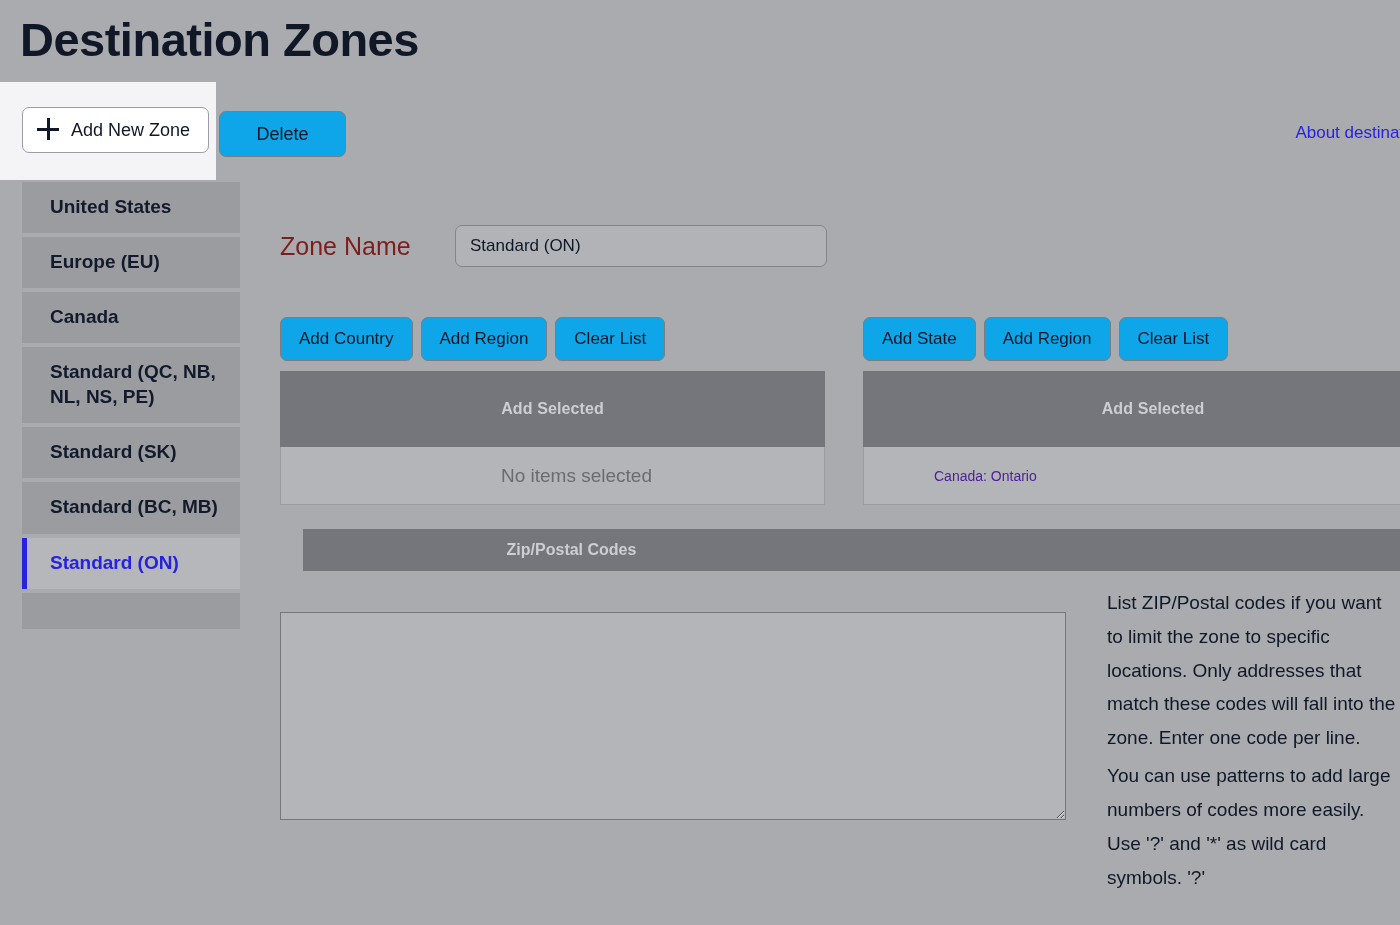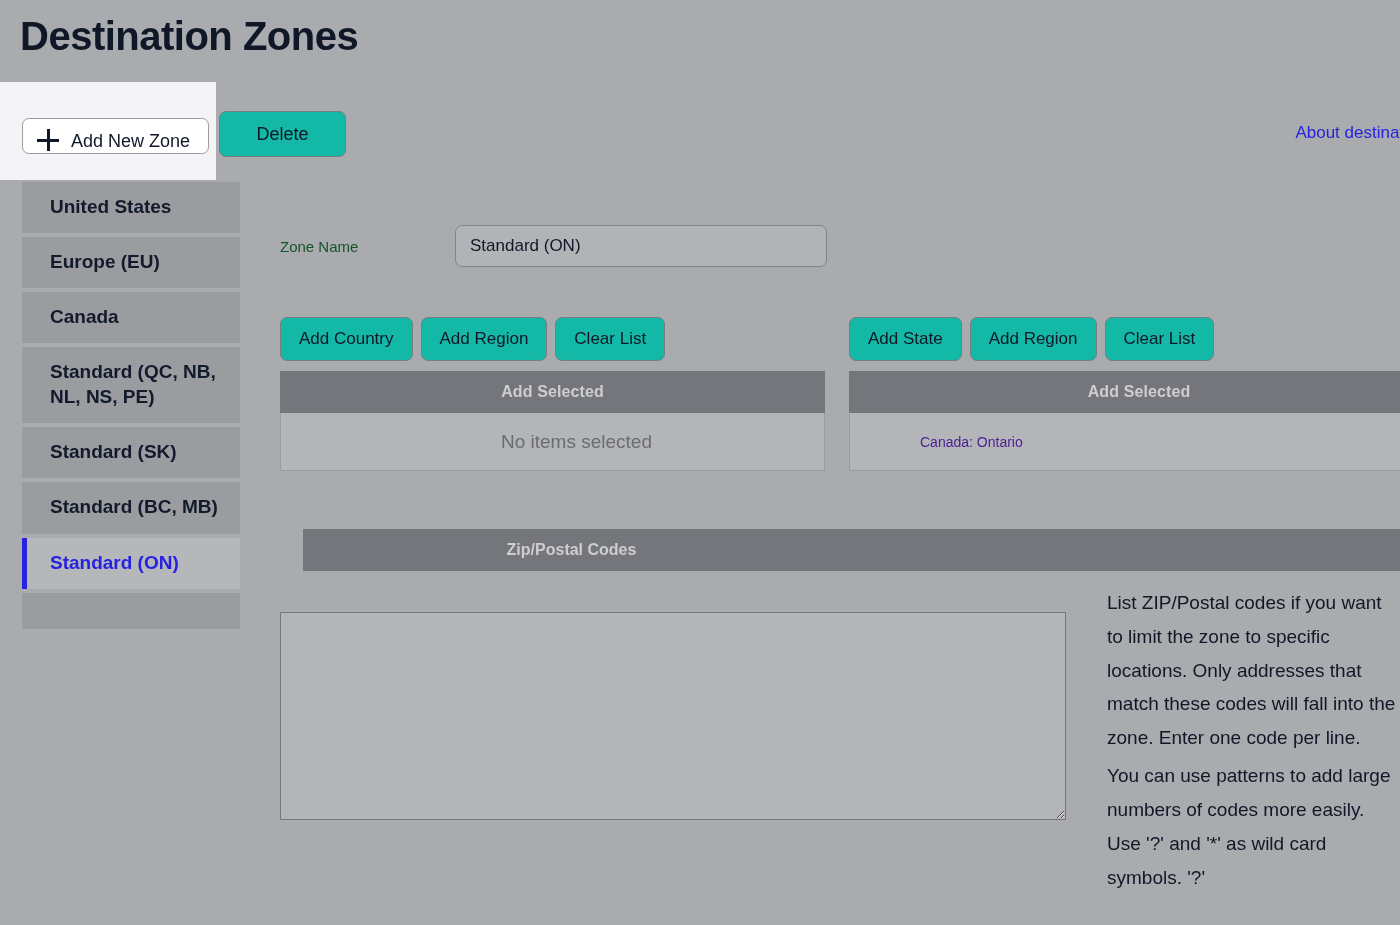--- a/index.html
+++ b/index.html
@@ -14,57 +14,57 @@
     overflow: hidden;
     position: relative;
     color: #12192b;
   }
 
   
   .page-title {
     position: absolute;
     left: 20px;
     top: 14px;
-    font-size: 40px;
+    font-size: 47px;
     font-weight: bold;
     letter-spacing: -0.5px;
     color: #101828;
     line-height: 1.1;
   }
   .highlight-box {
     position: absolute;
     left: 0;
     top: 82px;
     width: 216px;
     height: 98px;
     background: #f4f4f6;
   }
   .btn {
     box-sizing: border-box;
     border: 1px solid #7b7d82;
     border-radius: 6px;
-    background: #14b8a6;
+    background: #0ea5e9;
     color: #101828;
     font-family: "Liberation Sans", sans-serif;
     font-size: 17px;
     padding: 0 16px;
     height: 44px;
     line-height: 42px;
     cursor: pointer;
     display: inline-block;
     white-space: nowrap;
   }
   .btn-add-new-zone {
     position: absolute;
     left: 22px;
-    top: 118px;
+    top: 107px;
     background: #ffffff;
     border: 1px solid #9b9da2;
     border-radius: 7px;
-    height: 36px;
+    height: 46px;
     line-height: 44px;
     padding: 0 18px 0 14px;
     font-size: 18px;
   }
   .plus-icon {
     display: inline-block;
     vertical-align: middle;
     width: 22px;
     height: 22px;
     position: relative;
@@ -143,22 +143,22 @@
   }
 
   .zone-row {
     position: absolute;
     left: 20px;
     top: 43px;
     display: flex;
     align-items: center;
   }
   .zone-label {
-    font-size: 15px;
-    color: #14532d;
+    font-size: 25px;
+    color: #7f1d1d;
     width: 175px;
   }
   .zone-input {
     box-sizing: border-box;
     width: 372px;
     height: 42px;
     border: 1px solid #83858a;
     border-radius: 7px;
     background: #b2b3b6;
     font-family: "Liberation Sans", sans-serif;
@@ -167,21 +167,21 @@
     padding: 0 14px;
   }
 
   
   .panels {
     position: absolute;
     left: 20px;
     top: 135px;
     right: 12px;
     display: flex;
-    gap: 24px;
+    gap: 38px;
   }
   .panel { width: 545px; flex: none; }
   .panel.right { width: 580px; }
   .panel-buttons {
     display: flex;
     gap: 8px;
     margin-bottom: 10px;
   }
   .panel-buttons .btn {
     height: 44px;
@@ -189,21 +189,21 @@
     font-size: 17px;
     border-radius: 7px;
     padding: 0 18px;
   }
   .panel-head {
     background: #75767b;
     color: #cdced1;
     font-size: 16px;
     font-weight: bold;
     text-align: center;
-    padding: 12px 0;
+    padding: 29px 0;
     letter-spacing: 0.1px;
     cursor: pointer;
   }
   .panel-body {
     box-sizing: border-box;
     background: #b4b5b8;
     border: 1px solid #9b9ca0;
     border-top: none;
     min-height: 58px;
     display: flex;

